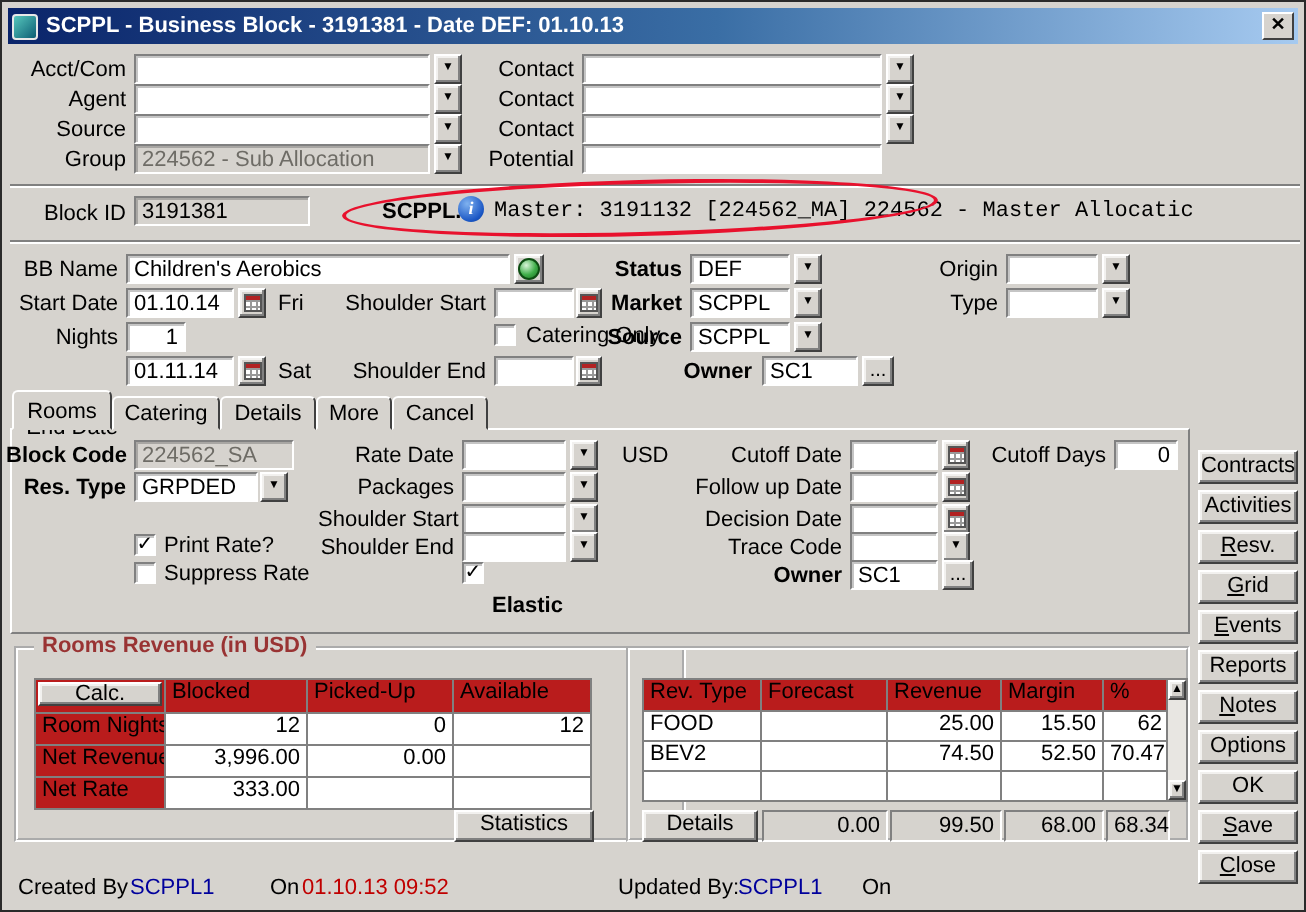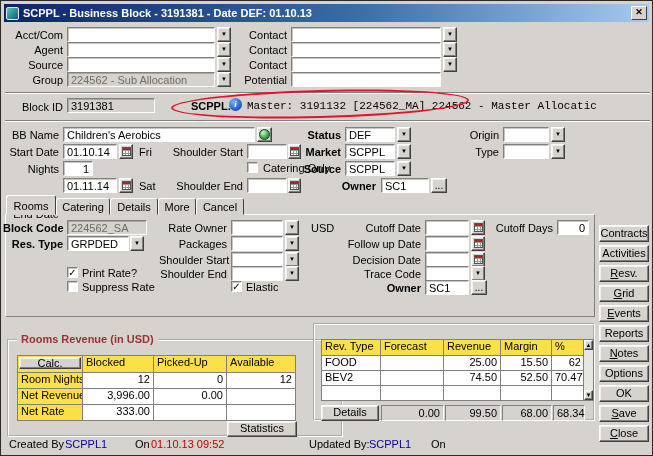--- a/index.html
+++ b/index.html
@@ -64,21 +64,21 @@
   .tab {
     position: absolute; top: 197px; height: 17px; background: #d6d3ce;
     border: 1px solid; border-color: #fff #404040 rgba(0,0,0,0) #fff;
     border-radius: 3px 3px 0 0; text-align: center; padding-top: 2px;
   }
   .tab.active { top: 194px; height: 20px; border-bottom: 1px solid #d6d3ce; padding-top: 4px; }
   .gbox { position: absolute; border: 2px groove #fff; }
   .gtitle { position: absolute; top: -8px; left: 8px; background: #d6d3ce; padding: 0 4px; color: #993333; font-weight: bold; height: 13px; line-height: 13px; }
   .tbl { position: absolute; display: grid; gap: 1px; background: #808080; border: 1px solid #808080; }
   .c { background: #fff; padding: 0 3px; overflow: hidden; white-space: nowrap; }
-  .c.h, .c.lab { background: #fde047; }
+  .c.h, .c.lab { background: #b91c1c; }
   .c.num { text-align: right; }
   .sb { position: absolute; width: 11px; background: #d6d3ce; border: 1px solid #808080; display: flex; flex-direction: column; }
   .sb-a { height: 10px; font-size: 6px; line-height: 9px; }
   .sb-track { flex: 1; background: #e8e6e2; }
   .sidebtns { position: absolute; left: 598px; top: 224px; width: 50px; }
   .sidebtn { display: block; width: 50px; height: 17px; margin-bottom: 3px; line-height: 15px; }
   .tot { position: absolute; height: 16px; line-height: 14px; background: #d6d3ce; text-align: right; padding: 0 3px;
     border: 1px solid; border-color: #808080 #fff #fff #808080; }
   .info {
     position: absolute; width: 13px; height: 13px; border-radius: 50%;
@@ -197,21 +197,21 @@
 
   <div class="tabpanel"></div>
   <div class="tab active" style="left:5px;width:50px;">Rooms</div>
   <div class="tab" style="left:55px;width:54px;">Catering</div>
   <div class="tab" style="left:109px;width:48px;">Details</div>
   <div class="tab" style="left:157px;width:38px;">More</div>
   <div class="tab" style="left:195px;width:48px;">Cancel</div>
 
   <span class="lbl b" style="left:2px;top:221px;width:60px;">Block Code</span>
   <input class="in dis graytext" style="left: 66px; top: 219px; width: 80px;" readonly="" value="224562_SA">
-  <span class="lbl" style="left:158px;top:221px;width:68px;">Rate Owner</span>
+  <span class="lbl" style="left:158px;top:221px;width:68px;">Rate Date</span>
   <input class="in" style="left: 230px; top: 219px; width: 52px;" readonly="">
   <div class="push abs dd" style="left:284px;top:219px;width:14px;height:15px;"></div>
   <span class="txt" style="left:310px;top:221px;">USD</span>
   <span class="lbl" style="left:344px;top:221px;width:76px;">Cutoff Date</span>
   <input class="in" style="left: 424px; top: 219px; width: 44px;" readonly="">
   <div class="push abs calb" style="left:470px;top:219px;width:14px;height:15px;">
       <span class="cal-ico"></span>
     </div>
   <span class="lbl" style="left:488px;top:221px;width:64px;">Cutoff Days</span>
   <input class="in r" style="left: 556px; top: 219px; width: 32px;" readonly="" value="0">
@@ -242,26 +242,26 @@
   <span class="lbl" style="left:158px;top:267px;width:68px;">Shoulder End</span>
   <input class="in" style="left: 230px; top: 265px; width: 52px;" readonly="">
   <div class="push abs dd" style="left:284px;top:265px;width:14px;height:15px;"></div>
   <span class="lbl" style="left:344px;top:267px;width:76px;">Trace Code</span>
   <input class="in" style="left: 424px; top: 265px; width: 44px;" readonly="">
   <div class="push abs dd" style="left:470px;top:265px;width:14px;height:15px;"></div>
 
   <span class="cb" style="left:66px;top:280px;"></span>
   <span class="txt" style="left:81px;top:280px;">Suppress Rate</span>
   <span class="cb checked" style="left:230px;top:280px;"></span>
-  <span class="txt" style="left:245px;top:280px;">Elastic</span>
+  <span class="txt" style="left:245px;top:296px;font-weight:bold;">Elastic</span>
   <span class="lbl b" style="left:344px;top:281px;width:76px;">Owner</span>
   <input class="in" style="left: 424px; top: 279px; width: 44px;" readonly="" value="SC1">
   <div class="push abs dots" style="left:470px;top:279px;width:16px;height:15px;"></div>
 
-  <div class="gbox" style="left:6px;top:338px;width:336px;height:98px;">
+  <div class="gbox" style="left:6px;top:322px;width:336px;height:98px;">
     <span class="gtitle">Rooms Revenue (in USD)</span>
     <div class="tbl" style="left:8px;top:14px;grid-template-columns:64px 70px 72px 68px;grid-template-rows:16px 15px 15px 15px;">
       <div class="c h" style="padding:1px;">
           <div class="push" style="height:12px;line-height:11px;">Calc.</div>
         </div>
       <div class="c h">Blocked</div>
       <div class="c h">Picked-Up</div>
       <div class="c h">Available</div>
 
       <div class="c lab">Room Nights</div>

